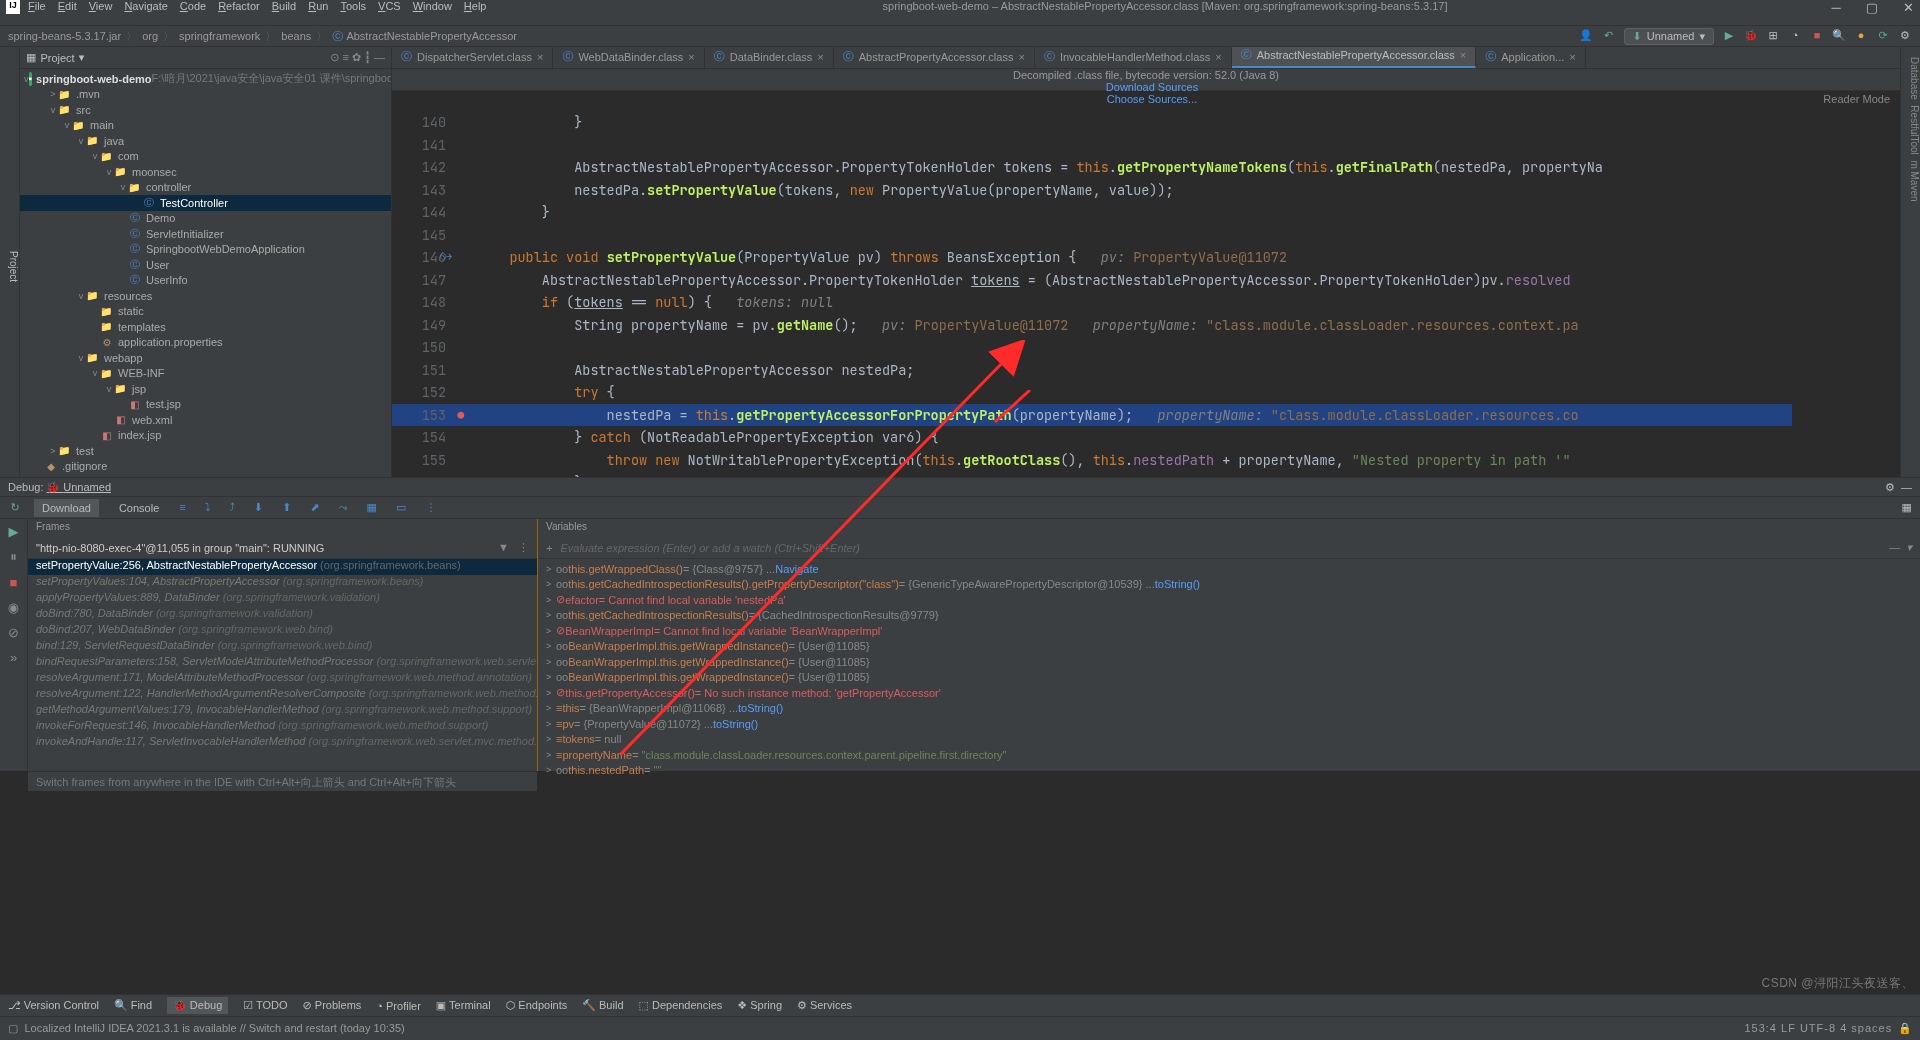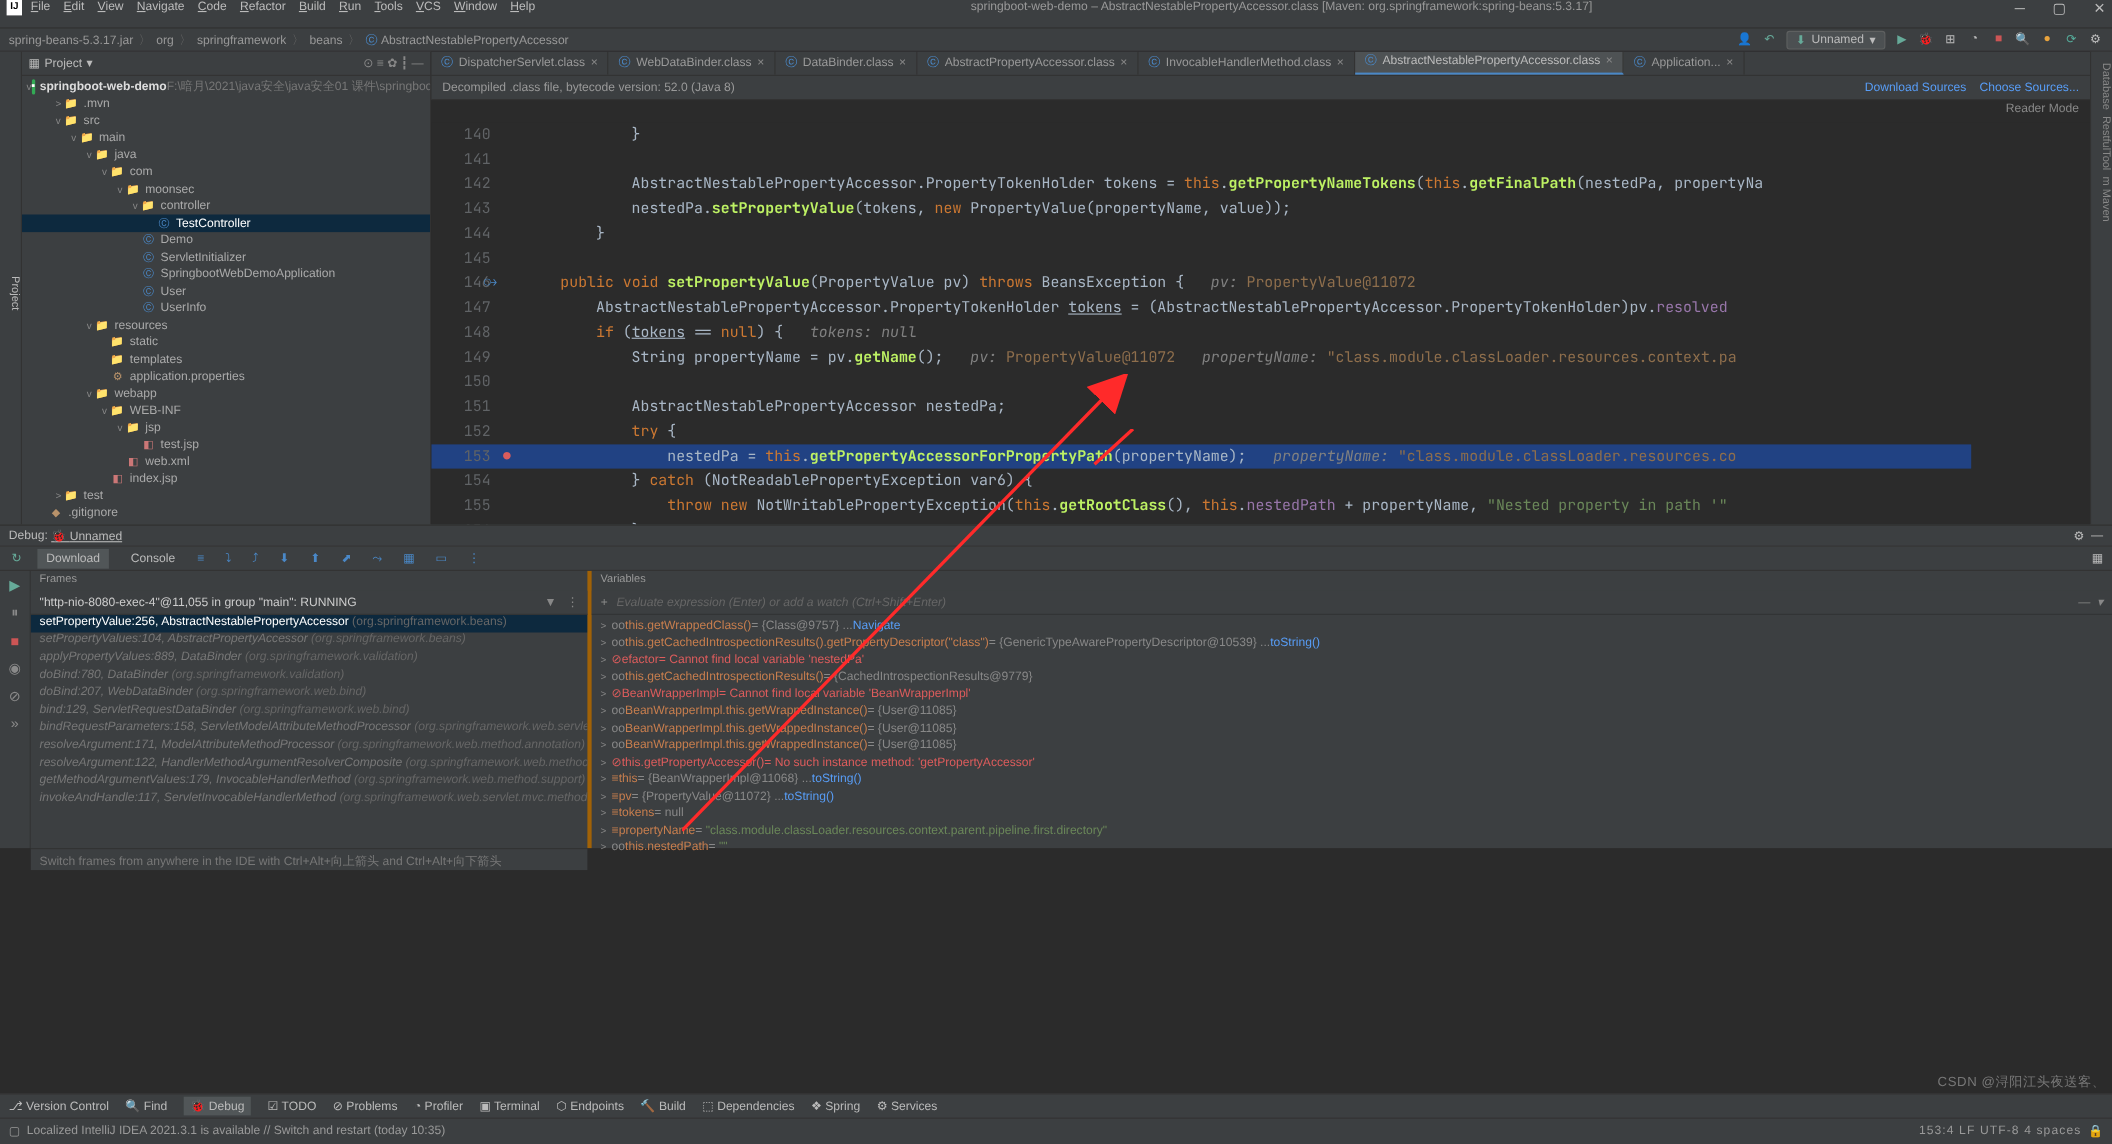--- a/index.html
+++ b/index.html
@@ -21,39 +21,39 @@
   .tree-hdr { height:22px; display:flex; align-items:center; padding:0 6px; background:#3c3f41; border-bottom:1px solid #323232; }
   .tree-body { padding:2px 0; }
   .tnode { height:15.5px; display:flex; align-items:center; padding-right:4px; white-space:nowrap; color:#aaa; }
   .tnode.sel { background:#0d293e; color:#fff; }
   .tnode .arr { width:10px; text-align:center; color:#888; font-size:9px; }
   .tfi { width:14px; height:14px; margin-right:4px; font-size:10px; display:inline-flex; align-items:center; justify-content:center; border-radius:2px; }
   .ed { flex:1; background:#2b2b2b; display:flex; flex-direction:column; overflow:hidden; }
   .tabs { height:22px; background:#3c3f41; display:flex; align-items:flex-end; font-size:11px; overflow:hidden; border-bottom:1px solid #323232; }
   .tab { padding:4px 9px; color:#999; display:flex; gap:5px; align-items:center; border-right:1px solid #323232; }
   .tab.act { background:#4e5254; color:#bbb; border-bottom:2px solid #4a88c7; }
-  .banner { height:22px; background:#3c3f41; display:flex; align-items:center; padding:0 10px; font-size:11px; color:#999; border-bottom:1px solid #323232; }
+  .banner { height:22px; background:#3c3f41; display:flex; align-items:center; padding:0 10px; font-size:11px; color:#999; border-bottom:1px solid #323232;flex-direction:column; }
   .banner .lnk { color:#589df6; margin-left:12px; cursor:pointer; }
   .code { flex:1; background:#2b2b2b; font-family:"JetBrains Mono",Consolas,monospace; font-size:13.5px; line-height:22.5px; overflow:hidden; position:relative; }
   .gut { position:absolute; left:0; top:0; width:66px; text-align:right; color:#606366; padding-right:12px; }
   .gut .bp { position:absolute; right:-18px; color:#db5c5c; font-size:11px; }
   .lines { margin-left:85px; white-space:pre; color:#a9b7c6; }
   .ln { height:22.5px; }
   .ln.hl { background:#214283; width:1400px; margin-left:-85px; padding-left:85px; }
   .k { color:#cc7832; } .m { color:#bef264;font-weight:bold; } .this { color:#cc7832; } .f { color:#9876aa; } .cm { color:#808080; font-style:italic; } .cmv { color:#8e6e4c; } .str { color:#6a8759; } .u { text-decoration:underline; }
   .debug { background:#3c3f41; font-size:11px; position:relative; }
   .dtabs { height:20px; display:flex; align-items:center; padding:0 8px; background:#3c3f41; border-top:1px solid #323232; border-bottom:1px solid #323232; }
   .dtabs .dt { margin-right:14px; color:#bbb; }
   .dtabs .dt.act { text-decoration:underline; color:#bbb; }
   .dtool { height:22px; display:flex; align-items:center; padding:0 8px; gap:12px; color:#bbb; background:#3c3f41; border-bottom:1px solid #323232; }
   .dtool .dt2 { padding:3px 8px; color:#bbb; }
   .dtool .dt2.act { background:#515658; }
   .dbody { display:flex; height:252px; }
   .dside { width:28px; background:#3c3f41; display:flex; flex-direction:column; gap:10px; padding-top:5px; align-items:center; font-size:13px; color:#8a8a8a; border-right:1px solid #323232; }
-  .frames { width:510px; background:#3c3f41; border-right:4px solid #a16207; }
+  .frames { width:510px; background:#3c3f41; border-right:1px solid #a16207; }
   .frames .hdr,.vars .hdr { height:18px; padding:2px 8px; color:#999; font-size:10px; }
   .frames .thread,.vars .eval { height:22px; display:flex; align-items:center; padding:0 8px; background:#3c3f41; border-bottom:1px solid #313335; }
   .frames .thread { color:#ccc; }
   .frames .stk { height:212px; overflow:hidden; }
   .frames .sf { height:16px; padding:0 8px; color:#777; white-space:nowrap; overflow:hidden; font-style:italic; }
   .frames .sf.act { background:#0d293e; color:#fff; font-style:normal; }
   .frames .sf .pkg { color:#666; }
   .vars { flex:1; background:#3c3f41; }
   .vars .eval { color:#666; font-style:italic; }
   .vlist { padding:2px 0; }
@@ -229,20 +229,21 @@
           <div class="sf act">setPropertyValue:256, AbstractNestablePropertyAccessor <span class="pkg">(org.springframework.beans)</span></div>
           <div class="sf ">setPropertyValues:104, AbstractPropertyAccessor <span class="pkg">(org.springframework.beans)</span></div>
           <div class="sf ">applyPropertyValues:889, DataBinder <span class="pkg">(org.springframework.validation)</span></div>
           <div class="sf ">doBind:780, DataBinder <span class="pkg">(org.springframework.validation)</span></div>
           <div class="sf ">doBind:207, WebDataBinder <span class="pkg">(org.springframework.web.bind)</span></div>
           <div class="sf ">bind:129, ServletRequestDataBinder <span class="pkg">(org.springframework.web.bind)</span></div>
           <div class="sf ">bindRequestParameters:158, ServletModelAttributeMethodProcessor <span class="pkg">(org.springframework.web.servlet.mvc.</span></div>
           <div class="sf ">resolveArgument:171, ModelAttributeMethodProcessor <span class="pkg">(org.springframework.web.method.annotation)</span></div>
           <div class="sf ">resolveArgument:122, HandlerMethodArgumentResolverComposite <span class="pkg">(org.springframework.web.method.supp</span></div>
           <div class="sf ">getMethodArgumentValues:179, InvocableHandlerMethod <span class="pkg">(org.springframework.web.method.support)</span></div>
+          <div class="sf ">invokeForRequest:146, InvocableHandlerMethod <span class="pkg">(org.springframework.web.method.support)</span></div>
           <div class="sf ">invokeAndHandle:117, ServletInvocableHandlerMethod <span class="pkg">(org.springframework.web.servlet.mvc.method.annot</span></div>
         </div>
       <div style="height:20px;padding:3px 8px;color:#777;background:#3c3f41;border-top:1px solid #323232">Switch frames from anywhere in the IDE with Ctrl+Alt+向上箭头 and Ctrl+Alt+向下箭头</div>
     </div>
     <div class="vars">
       <div class="hdr">Variables</div>
       <div class="eval">
           <span style="color:#888;margin-right:8px">+</span>
           <span>Evaluate expression (Enter) or add a watch (Ctrl+Shift+Enter)</span>
           <span style="margin-left:auto;color:#888">— &nbsp;▾</span>

